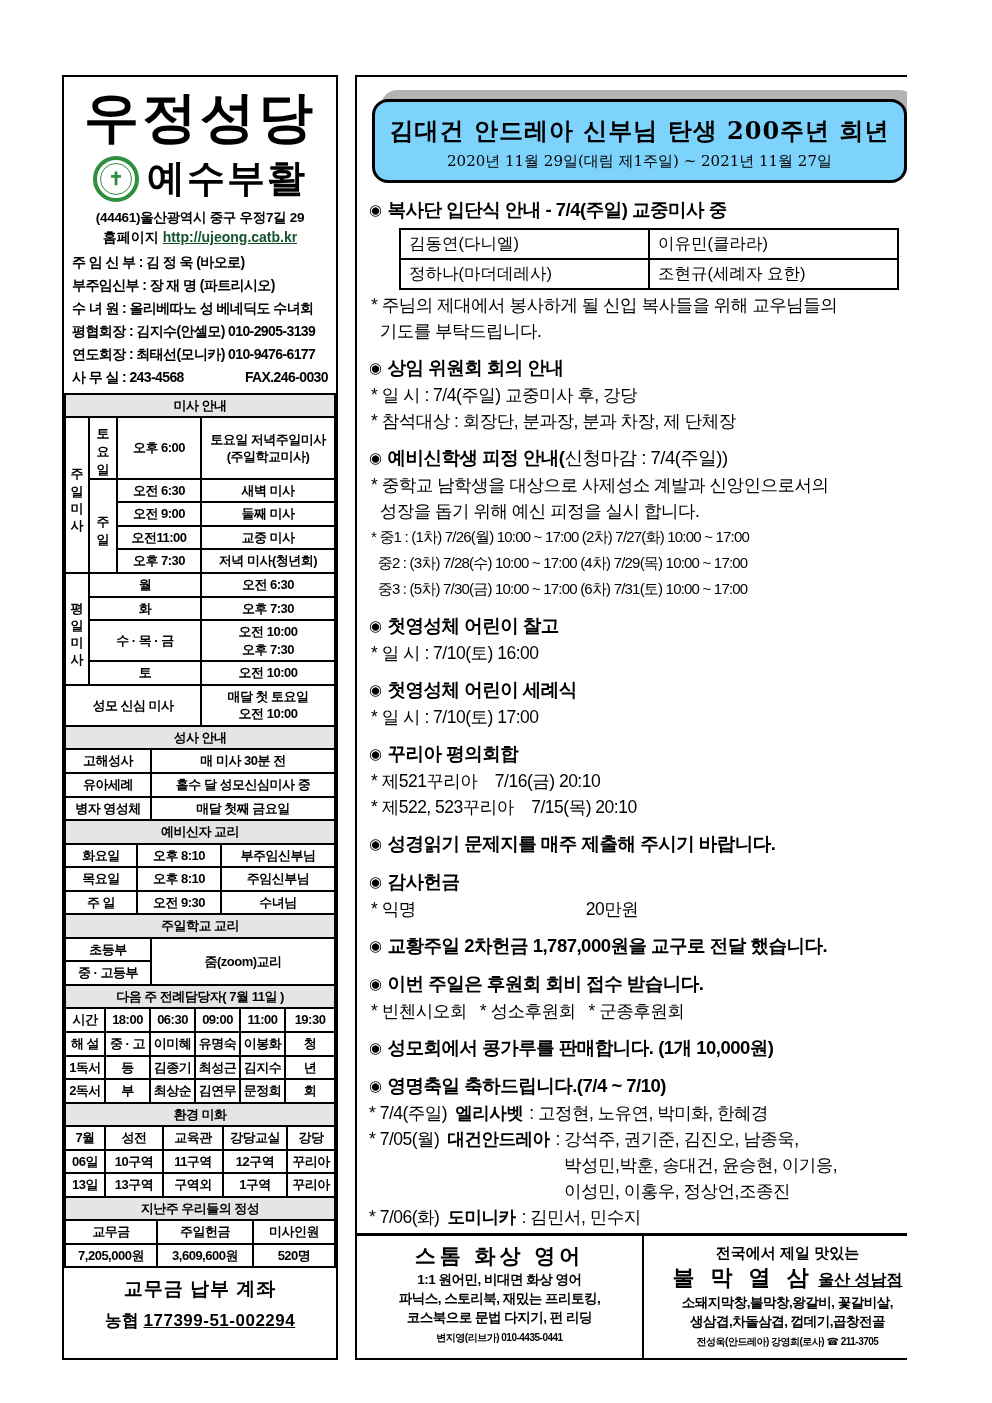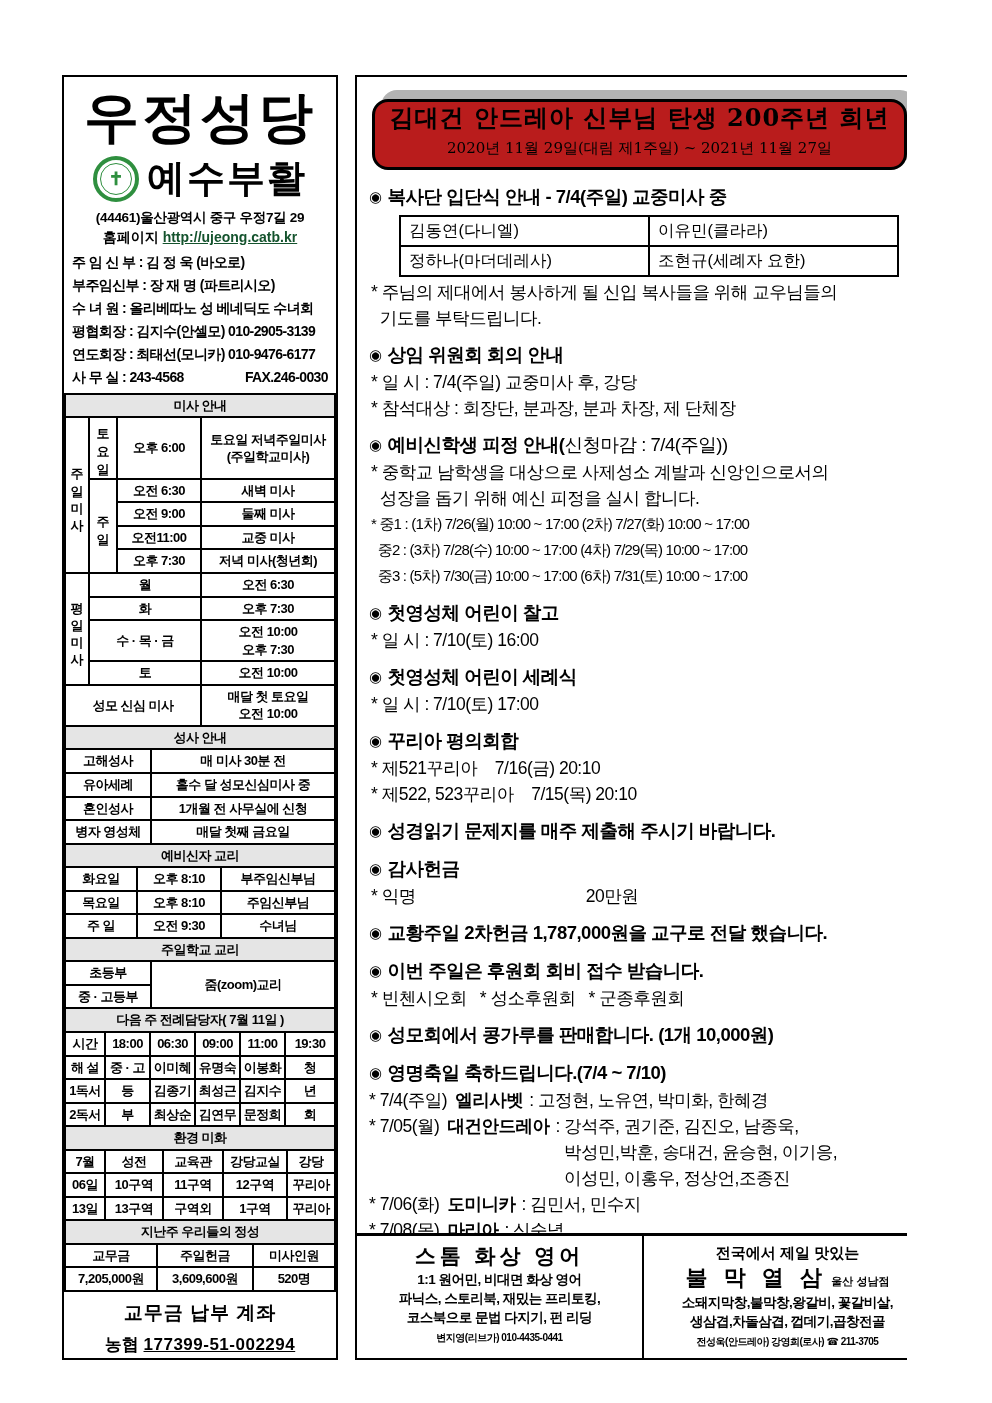--- a/index.html
+++ b/index.html
@@ -32,22 +32,22 @@
   .pre{white-space:pre-line;}
   span.vert{writing-mode:vertical-lr;text-orientation:upright;letter-spacing:4px;
         display:inline-block;line-height:1;margin:0 auto;}
   .account{text-align:center;margin-top:8px;font-weight:bold;}
   .acc-title{font-size:19px;margin-top:4px;letter-spacing:1px;}
   .acc-bank{font-size:17px;margin-top:7px;}
   .acc-num{text-decoration:underline;letter-spacing:0.5px;}
   
   .rightbox{position:absolute;left:355px;top:75px;width:578px;height:1160px;
             border:2px solid #000;box-sizing:border-box;overflow:hidden;padding:12px 10px 0 12px;}
-  .banner{position:relative;border:3px solid #000;border-radius:16px;background:#b91c1c;
-          box-shadow:9px -9px 0 #b3b3b3;margin:10px 14px 14px 3px;padding:0 4px 9px 4px;text-align:center;}
+  .banner{position:relative;border:3px solid #000;border-radius:16px;background:#7dd3fc;
+          box-shadow:9px -9px 0 #b3b3b3;margin:10px 14px 14px 3px;padding:13px 4px 9px 4px;text-align:center;}
   .banner-title{font-family:"DejaVu Serif","Liberation Serif",serif;font-weight:900;
           font-size:24px;letter-spacing:1px;white-space:nowrap;}
   .banner-sub{font-family:"DejaVu Serif","Liberation Serif",serif;font-size:15px;margin-top:5px;}
   .sec{margin-bottom:11px;}
   .sec .h{font-size:18.5px;font-weight:bold;line-height:26px;letter-spacing:-0.5px;}
   .b{font-size:15px;margin-right:6px;position:relative;top:-1px;}
   .hn{font-weight:normal;}
   .sub{font-size:17.5px;line-height:26px;margin-left:2px;letter-spacing:-0.5px;}
   .small{font-size:15px;letter-spacing:-0.8px;}
   table.acolyte{border-collapse:collapse;margin:4px 0 2px 30px;width:500px;table-layout:fixed;}
@@ -61,21 +61,21 @@
   .fr{white-space:pre-line;}
   
   .adsbox{position:absolute;left:355px;top:1234px;width:578px;height:126px;border:2px solid #000;
           box-sizing:border-box;display:flex;}
   .ad{width:50%;box-sizing:border-box;text-align:center;padding-top:6px;}
   .ad1{border-right:2px solid #000;}
   .ad-title{font-size:21px;font-weight:900;letter-spacing:4px;}
   .ad-line{font-size:13.5px;font-weight:bold;line-height:19px;letter-spacing:-0.5px;}
   .ad-contact{font-size:10px;font-weight:900;line-height:21px;letter-spacing:-0.5px;}
   .ad2-name{font-size:22px;font-weight:900;letter-spacing:5px;}
-  .ad2-branch{font-size:11px;font-weight:bold;letter-spacing:0;}
+  .ad2-branch{font-size:16px;font-weight:bold;letter-spacing:0;text-decoration:underline;}
   .ad2-tag{font-size:15px;font-weight:bold;line-height:21px;}
 </style>
 </head>
 <body>
 
 <div class="page">
 
   <div class="leftbox">
     <div class="church-name">우정성당</div>
     <div class="logo-row">
@@ -171,24 +171,20 @@
           <tr>
             <td class="th" colspan="2">성사 안내</td>
           </tr>
       <tr>
             <td>고해성사</td>
           <td class="al">매 미사 30분 전</td>
           </tr>
       <tr>
             <td>유아세례</td>
           <td class="al">홀수 달 성모신심미사 중</td>
-          </tr>
-      <tr>
-            <td>혼인성사</td>
-          <td class="al">1개월 전 사무실에 신청</td>
           </tr>
       <tr>
             <td>병자 영성체</td>
           <td class="al">매달 첫째 금요일</td>
           </tr>
     </tbody>
       </table>
 
     <table class="t">
       <colgroup>

